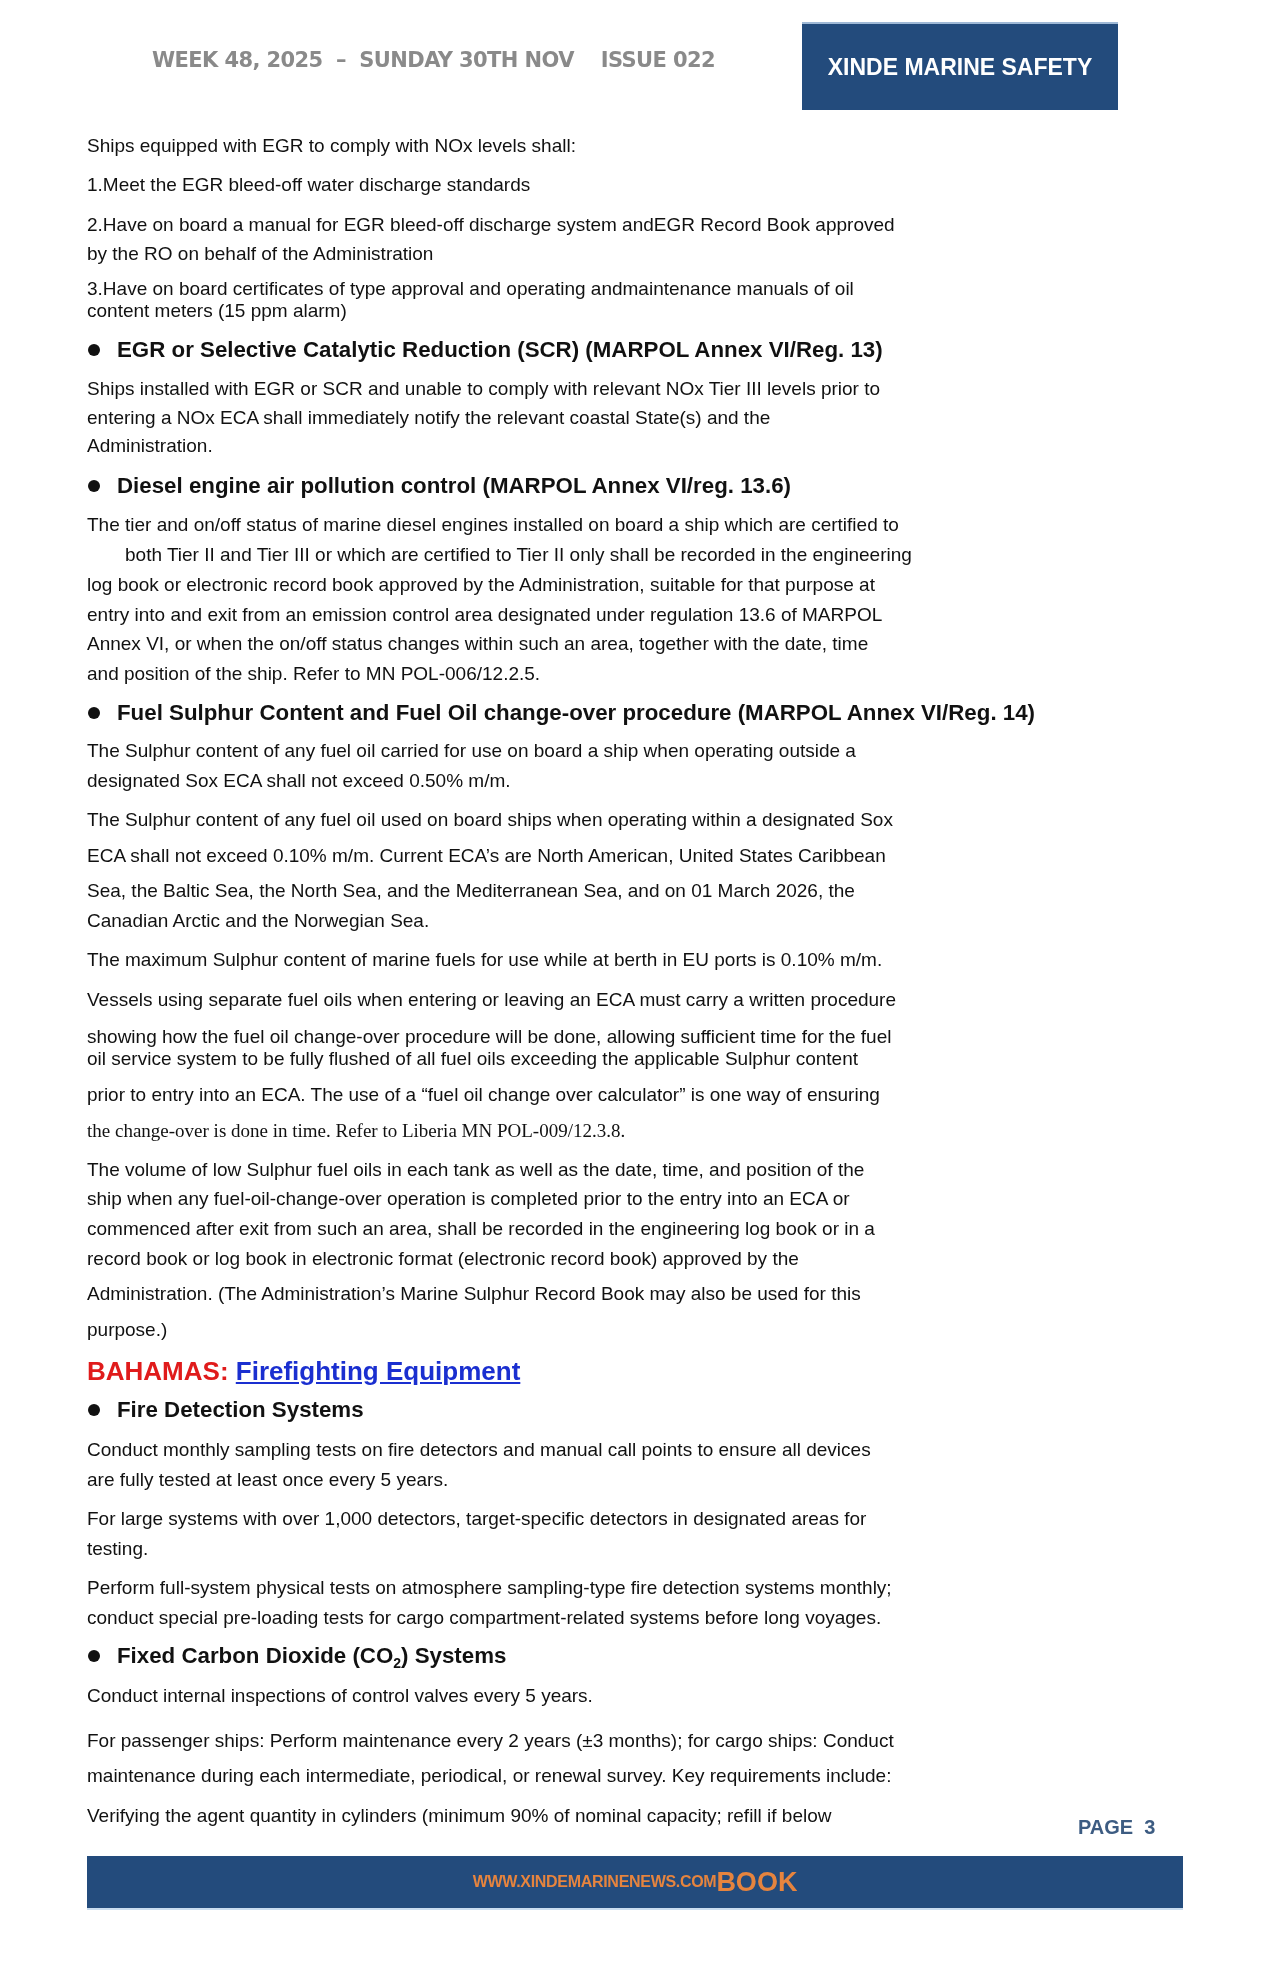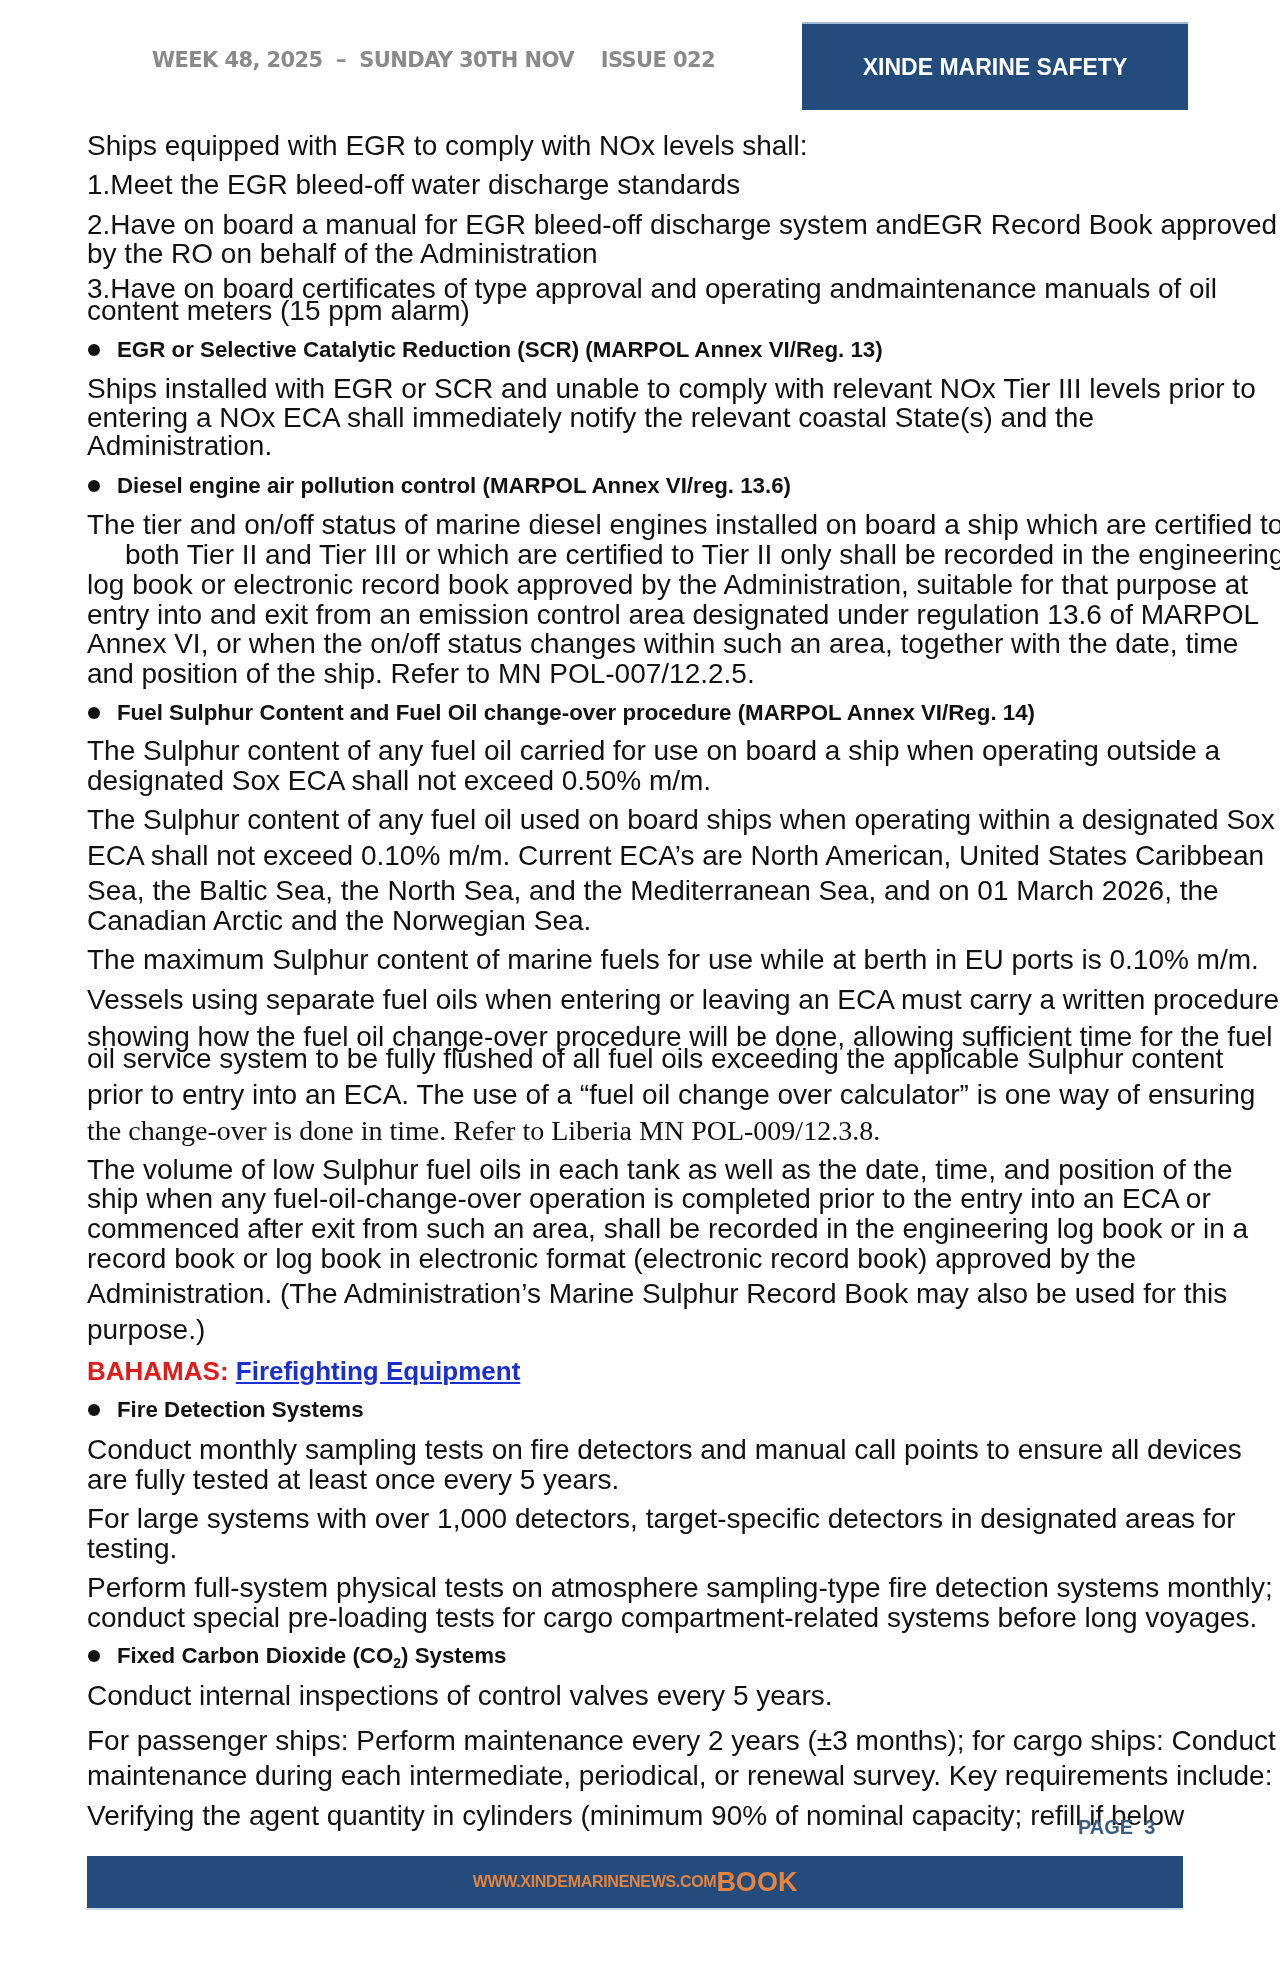--- a/index.html
+++ b/index.html
@@ -1,23 +1,23 @@
 <!DOCTYPE html>
 <html><head>
 <meta charset="utf-8">
 <style>
   html, body { margin: 0; padding: 0; background: #ffffff; }
   body { width: 1280px; height: 1978px; position: relative; overflow: hidden;
          font-family: "Liberation Sans", sans-serif; color: #111111; }
   .hdr-date { position: absolute; left: 152px; top: 48px; font-family: "DejaVu Sans", sans-serif;
               font-weight: bold; font-size: 21px; color: #8a8a8a; letter-spacing: -0.6px; white-space: pre; }
-  .hdr-box { position: absolute; left: 802px; top: 22px; width: 386px; height: 88px; background: #234b7c;
+  .hdr-box { position: absolute; left: 802px; top: 22px; width: 316px; height: 88px; background: #234b7c;
              border-top: 2px solid #9fb9d6; box-sizing: border-box; display: flex; align-items: center; justify-content: center; }
   .hdr-box span { color: #ffffff; font-weight: bold; font-size: 23px; font-family: "Liberation Sans", sans-serif; }
-  .ln { position: absolute; left: 87px; white-space: nowrap; font-size: 28px; line-height: 26px; }
+  .ln { position: absolute; left: 87px; white-space: nowrap; font-size: 19px; line-height: 26px; }
   .bul { position: absolute; left: 87px; white-space: nowrap; font-size: 22.3px; font-weight: bold; line-height: 26px; }
   .bul .dot { display: inline-block; width: 12px; height: 12px; border-radius: 50%; background: #111; margin: 0 17px 3px 1px; vertical-align: middle; }
   .sec { position: absolute; left: 87px; font-size: 26px; font-weight: bold; white-space: nowrap; line-height: 30px; }
   .sec .country { color: #e01b1b; }
   .sec .topic { color: #1a2fd0; text-decoration: underline; }
   sub { font-size: 14px; }
   .page-no { position: absolute; left: 1078px; top: 1816px; font-size: 20px; font-weight: bold; color: #3d5c82; white-space: pre; }
   .ftr { position: absolute; left: 87px; top: 1856px; width: 1096px; height: 54px; background: #234b7c;
          border-bottom: 2px solid #c9dcef; box-sizing: border-box; display: flex; align-items: center; justify-content: center; }
   .ftr .url { color: #e6843e; font-size: 16px; font-weight: bold; letter-spacing: -0.3px; }
@@ -41,21 +41,21 @@
     <div class="bul" style="top: 337px;"><span class="dot"></span><span>EGR or Selective Catalytic Reduction (SCR) (MARPOL Annex VI/Reg. 13)</span></div>
     <div class="ln" style="top: 376px;">Ships installed with EGR or SCR and unable to comply with relevant NOx Tier III levels prior to</div>
     <div class="ln" style="top: 405px;">entering a NOx ECA shall immediately notify the relevant coastal State(s) and the</div>
     <div class="ln" style="top: 433px;">Administration.</div>
     <div class="bul" style="top: 473px;"><span class="dot"></span><span>Diesel engine air pollution control (MARPOL Annex VI/reg. 13.6)</span></div>
     <div class="ln" style="top: 512px;">The tier and on/off status of marine diesel engines installed on board a ship which are certified to</div>
     <div class="ln" style="top: 542px; margin-left: 38px;">both Tier II and Tier III or which are certified to Tier II only shall be recorded in the engineering</div>
     <div class="ln" style="top: 572px;">log book or electronic record book approved by the Administration, suitable for that purpose at</div>
     <div class="ln" style="top: 602px;">entry into and exit from an emission control area designated under regulation 13.6 of MARPOL</div>
     <div class="ln" style="top: 631px;">Annex VI, or when the on/off status changes within such an area, together with the date, time</div>
-    <div class="ln" style="top: 661px;">and position of the ship. Refer to MN POL-007/12.2.5.</div>
+    <div class="ln" style="top: 661px;">and position of the ship. Refer to MN POL-006/12.2.5.</div>
     <div class="bul" style="top: 700px;"><span class="dot"></span><span>Fuel Sulphur Content and Fuel Oil change-over procedure (MARPOL Annex VI/Reg. 14)</span></div>
     <div class="ln" style="top: 738px;">The Sulphur content of any fuel oil carried for use on board a ship when operating outside a</div>
     <div class="ln" style="top: 768px;">designated Sox ECA shall not exceed 0.50% m/m.</div>
     <div class="ln" style="top: 807px;">The Sulphur content of any fuel oil used on board ships when operating within a designated Sox</div>
     <div class="ln" style="top: 843px;">ECA shall not exceed 0.10% m/m. Current ECA’s are North American, United States Caribbean</div>
     <div class="ln" style="top: 878px;">Sea, the Baltic Sea, the North Sea, and the Mediterranean Sea, and on 01 March 2026, the</div>
     <div class="ln" style="top: 908px;">Canadian Arctic and the Norwegian Sea.</div>
     <div class="ln" style="top: 947px;">The maximum Sulphur content of marine fuels for use while at berth in EU ports is 0.10% m/m.</div>
     <div class="ln" style="top: 987px;">Vessels using separate fuel oils when entering or leaving an ECA must carry a written procedure</div>
     <div class="ln" style="top: 1016px; margin-top: 8px;">showing how the fuel oil change-over procedure will be done, allowing sufficient time for the fuel</div>

